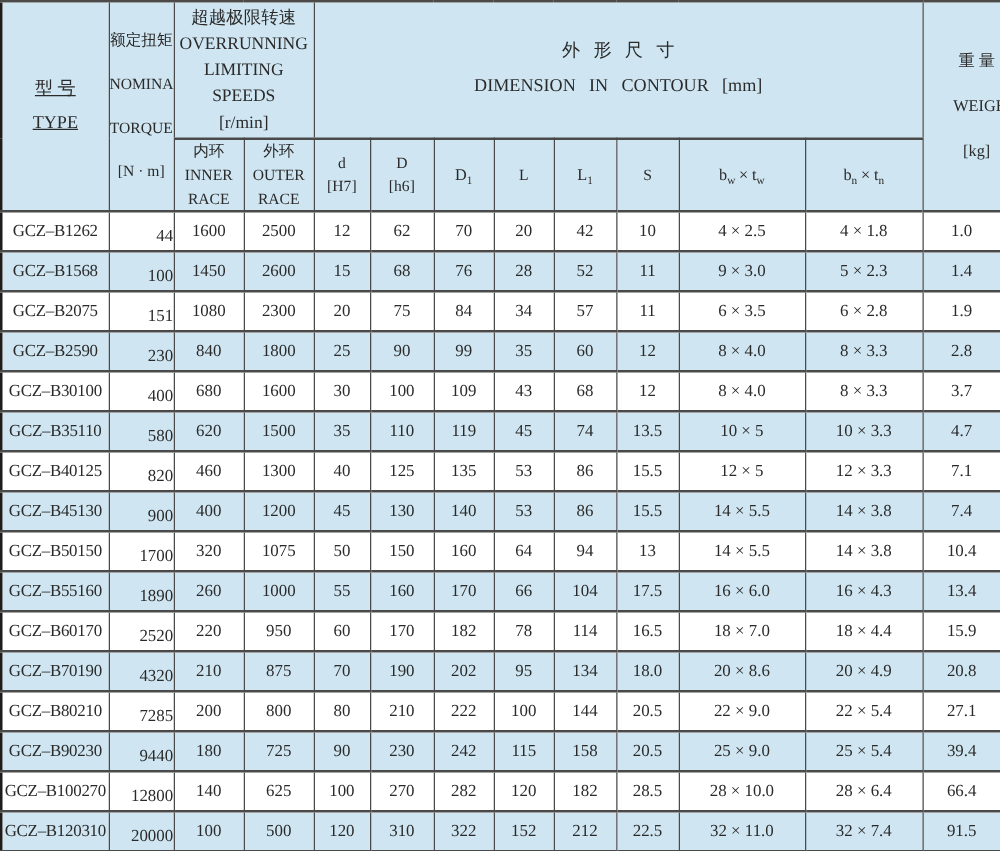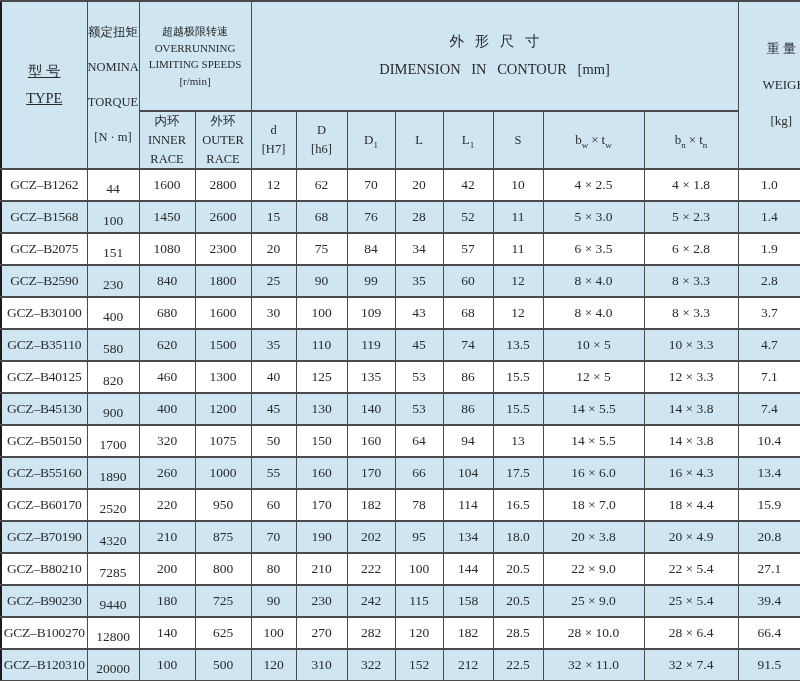--- a/index.html
+++ b/index.html
@@ -32,24 +32,24 @@
   }
   tr.h1{height:110px;}
   tr.h2{height:55px;margin-top:31px;}
   tbody tr{height:32px;}
   tbody td{
     text-align:center;vertical-align:middle;
     font-size:13.5px;background:var(--row-bg);
   }
   tbody tr.alt td{background:var(--row-alt-bg);}
   tbody td:first-child{font-size:13.5px;letter-spacing:-0.2px;}
-  tbody td:nth-child(2){padding-top:7px;}
+  tbody td:nth-child(2){padding-top:7px;text-align:right;}
   .c-type{font-size:14.5px;line-height:1.85;text-decoration:underline;}
   .c-torque{font-size:12.5px;line-height:2.8;}
-  .c-speeds{font-size:11px;line-height:1.5;margin-top:36px;}
+  .c-speeds{font-size:14px;line-height:1.5;margin-top:36px;}
   .c-dim{font-size:14.5px;line-height:1.9;word-spacing:7px;}
   .c-weight{font-size:13px;line-height:2.8;padding-left:24px;}
   tr.h2 th{font-size:12.5px;line-height:1.5;}
   tr.h2 th.composite{font-size:13px;}
   sub{font-size:9px;line-height:0;}
   .times{margin:0 3px;}
 </style>
 </head>
 <body>
 
@@ -105,21 +105,21 @@
         <th>S</th>
         <th class="composite"><span>b</span><sub>w</sub><span class="times">×</span><span>t</span><sub>w</sub></th>
         <th class="composite"><span>b</span><sub>n</sub><span class="times">×</span><span>t</span><sub>n</sub></th>
       </tr>
     </thead>
     <tbody id="table-body">
         <tr>
           <td>GCZ–B1262</td>
           <td>44</td>
           <td>1600</td>
-          <td>2800</td>
+          <td>2500</td>
           <td>12</td>
           <td>62</td>
           <td>70</td>
           <td>20</td>
           <td>42</td>
           <td>10</td>
           <td>4 × 2.5</td>
           <td>4 × 1.8</td>
           <td>1.0</td>
         </tr>
@@ -127,21 +127,21 @@
           <td>GCZ–B1568</td>
           <td>100</td>
           <td>1450</td>
           <td>2600</td>
           <td>15</td>
           <td>68</td>
           <td>76</td>
           <td>28</td>
           <td>52</td>
           <td>11</td>
-          <td>5 × 3.0</td>
+          <td>9 × 3.0</td>
           <td>5 × 2.3</td>
           <td>1.4</td>
         </tr>
         <tr>
           <td>GCZ–B2075</td>
           <td>151</td>
           <td>1080</td>
           <td>2300</td>
           <td>20</td>
           <td>75</td>
@@ -277,21 +277,21 @@
           <td>GCZ–B70190</td>
           <td>4320</td>
           <td>210</td>
           <td>875</td>
           <td>70</td>
           <td>190</td>
           <td>202</td>
           <td>95</td>
           <td>134</td>
           <td>18.0</td>
-          <td>20 × 3.8</td>
+          <td>20 × 8.6</td>
           <td>20 × 4.9</td>
           <td>20.8</td>
         </tr>
         <tr>
           <td>GCZ–B80210</td>
           <td>7285</td>
           <td>200</td>
           <td>800</td>
           <td>80</td>
           <td>210</td>

